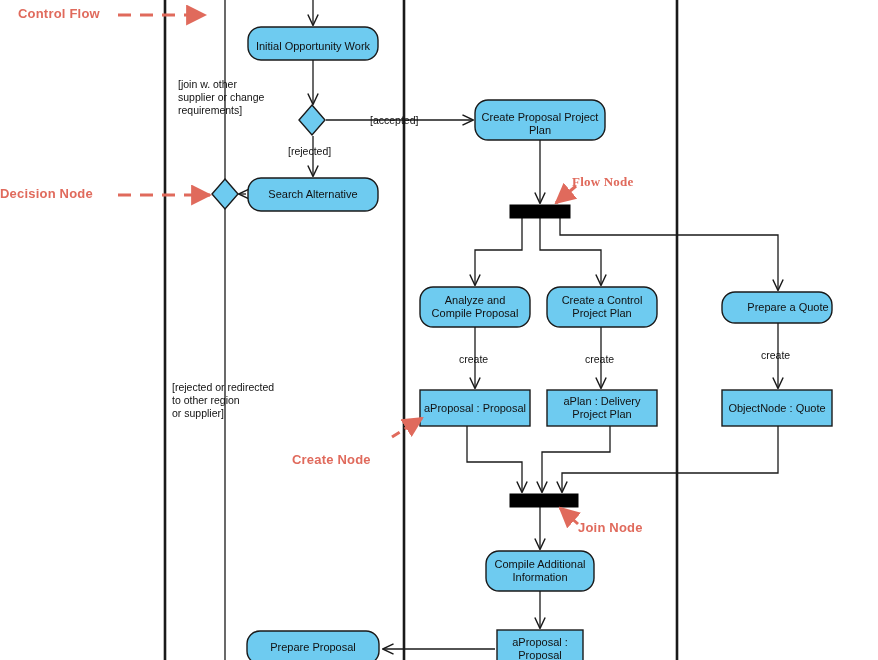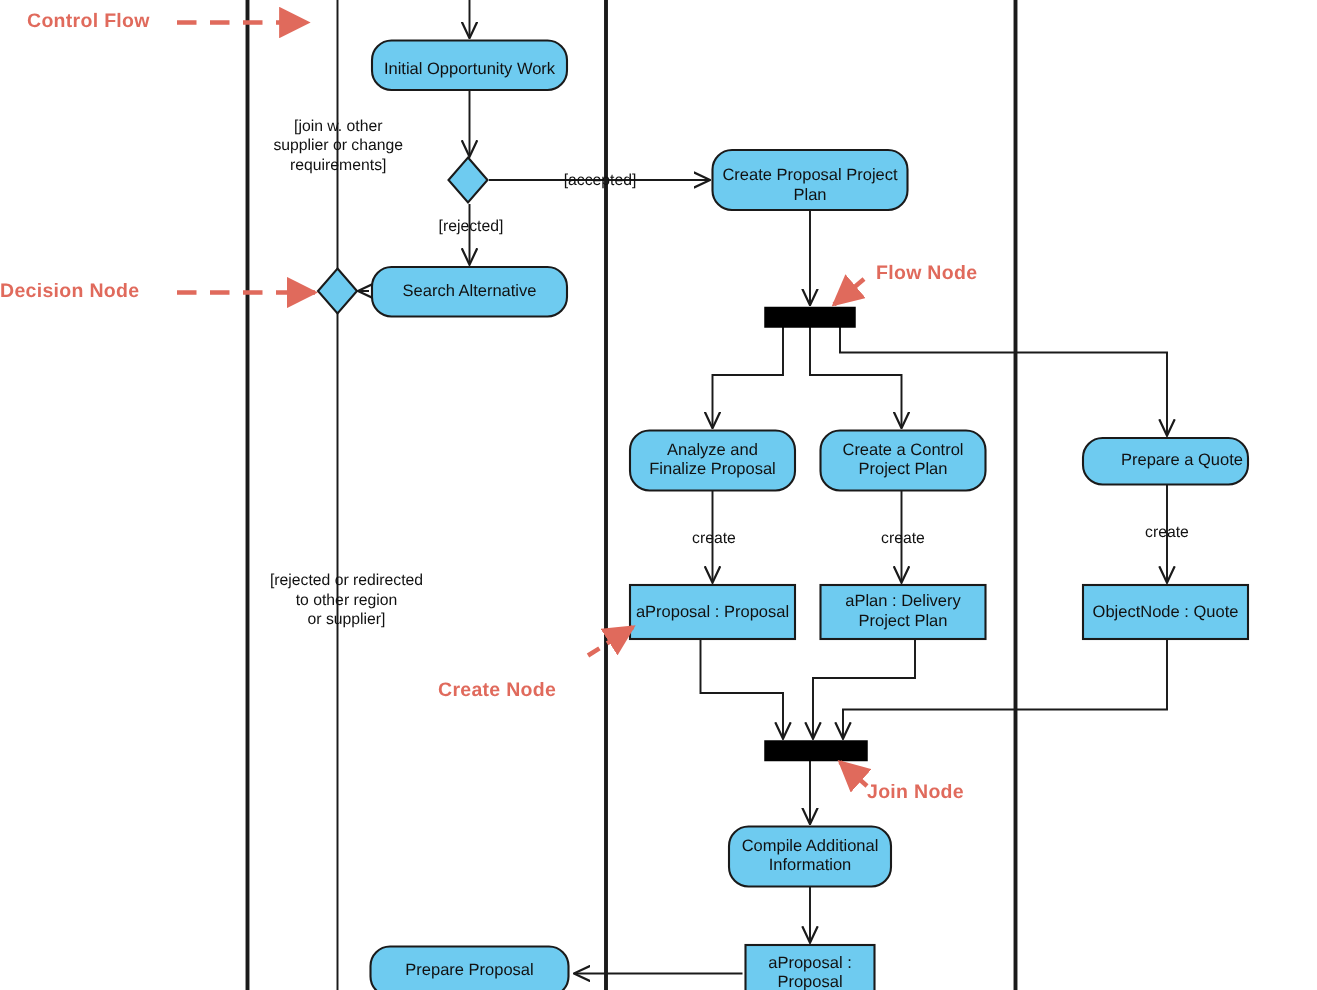--- a/index.html
+++ b/index.html
@@ -32,21 +32,21 @@
     color: #111111;
     line-height: 13px;
     pointer-events: none;
     white-space: pre-line;
   }
   .edge-label {
     position: absolute;
     font-size: 10.5px;
     color: #111111;
     line-height: 13px;
-    text-align: center;
+    text-align: left;
     white-space: pre-line;
   }
   .annotation-label {
     position: absolute;
     font-size: 13px;
     font-weight: bold;
     color: #e06a5c;
     letter-spacing: 0.2px;
     white-space: nowrap;
   }
@@ -150,21 +150,21 @@
   </svg>
 
   <div class="node-label" style="left:248px; top:27px; width:130px; height:39px;">Initial Opportunity Work</div>
 
   <div class="node-label" style="left:248px; top:178px; width:130px; height:33px;">Search Alternative</div>
 
   <div class="node-label" style="left:475px; top:100px; width:130px; height:48px;">Create Proposal Project
 Plan</div>
 
   <div class="node-label" style="left:420px; top:287px; width:110px; height:40px;">Analyze and
-Finalize Proposal</div>
+Compile Proposal</div>
 
   <div class="node-label" style="left:547px; top:287px; width:110px; height:40px;">Create a Control
 Project Plan</div>
 
   <div class="node-label" style="left:722px; top:292px; width:132px; height:31px;">Prepare a Quote</div>
 
   <div class="node-label" style="left:486px; top:551px; width:108px; height:40px;">Compile Additional
 Information</div>
 
   <div class="node-label" style="left:247px; top:631px; width:132px; height:33px;">Prepare Proposal</div>
@@ -194,19 +194,19 @@
   <div class="edge-label" style="left:459px; top:353px; width:34px;">create</div>
 
   <div class="edge-label" style="left:585px; top:353px; width:34px;">create</div>
 
   <div class="edge-label" style="left:761px; top:349px; width:34px;">create</div>
 
   <div class="annotation-label" style="left:18px; top:6px;">Control Flow</div>
 
   <div class="annotation-label" style="left:0px; top:186px;">Decision Node</div>
 
-  <div class="annotation-label" style="left:584px; top:174px;">Flow Node</div>
+  <div class="annotation-label" style="left:572px; top:174px;font-family:Liberation Serif, serif;">Flow Node</div>
 
   <div class="annotation-label" style="left:292px; top:452px;">Create Node</div>
 
   <div class="annotation-label" style="left:578px; top:520px;">Join Node</div>
 
 </div>
 
 </body></html>

